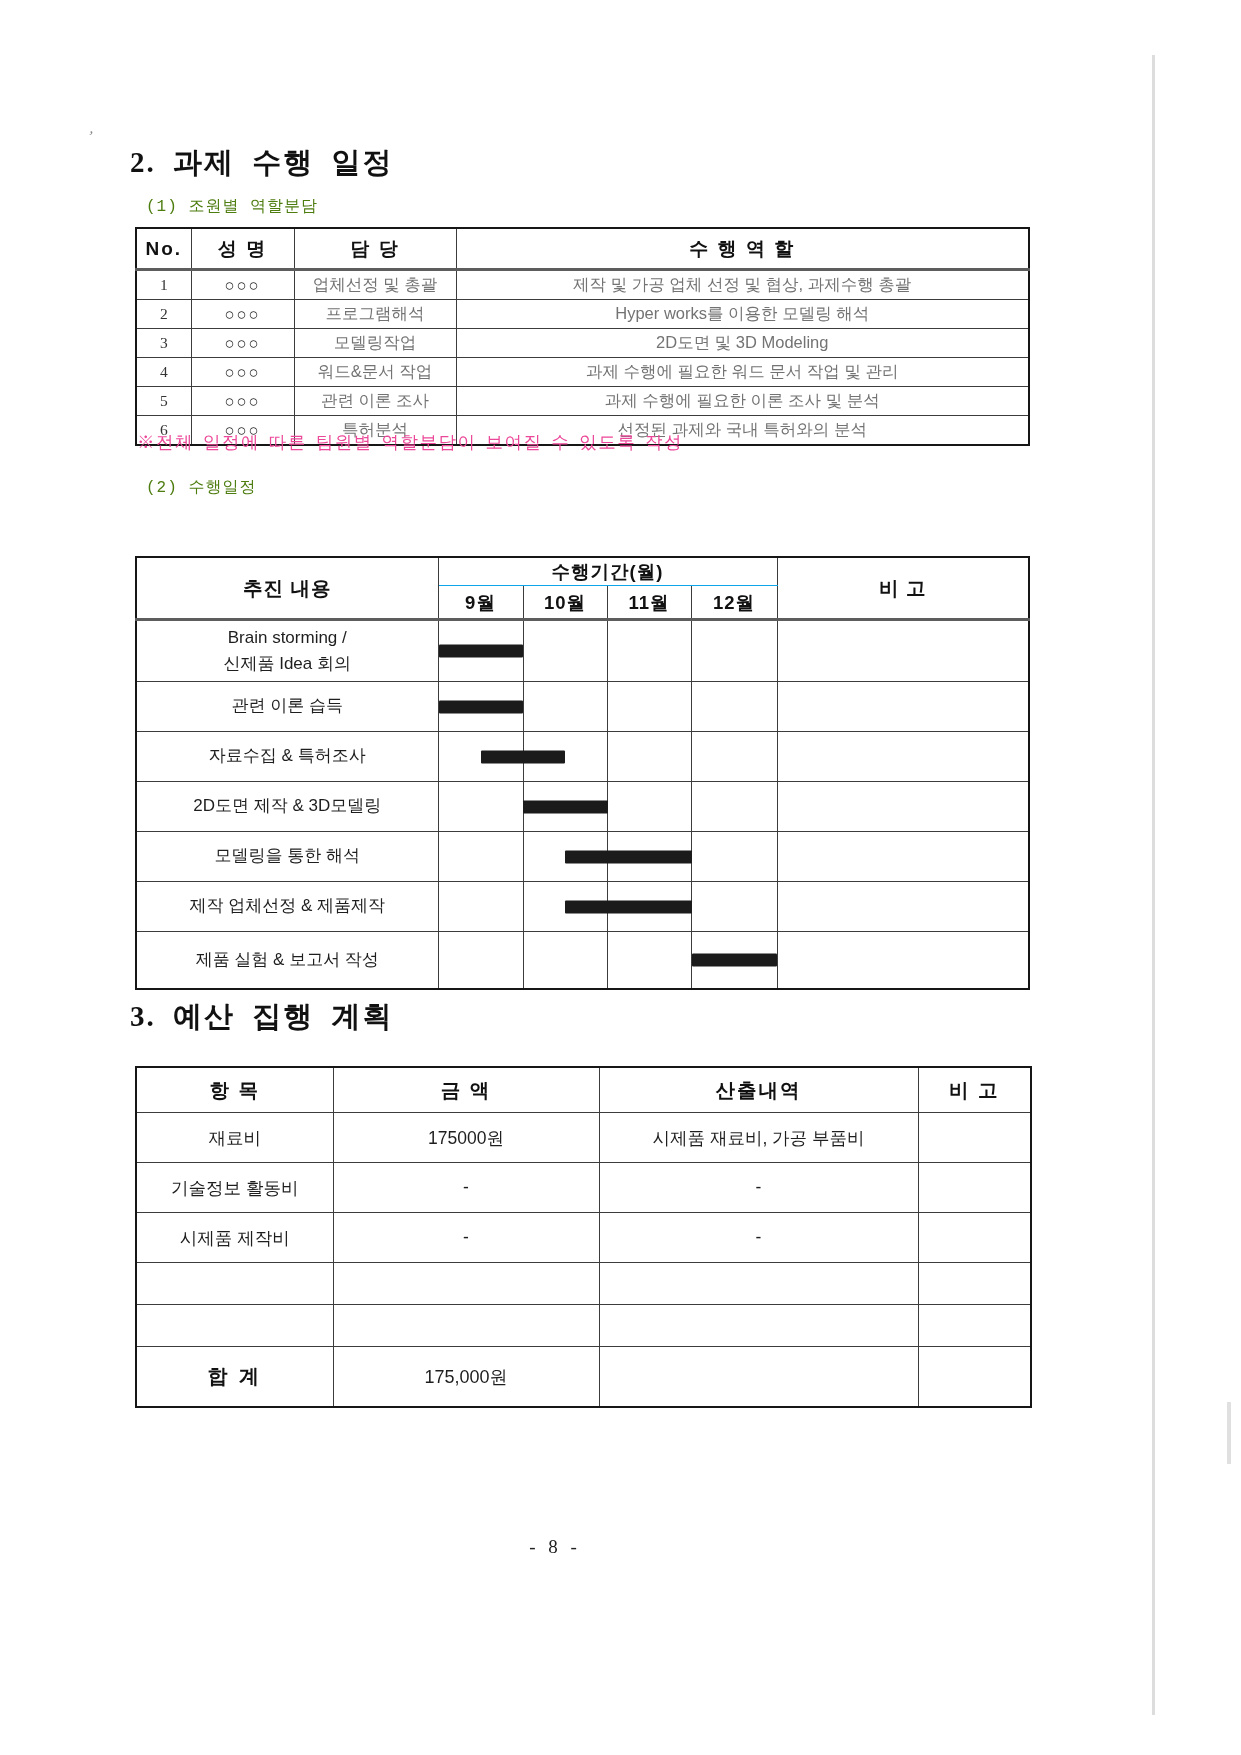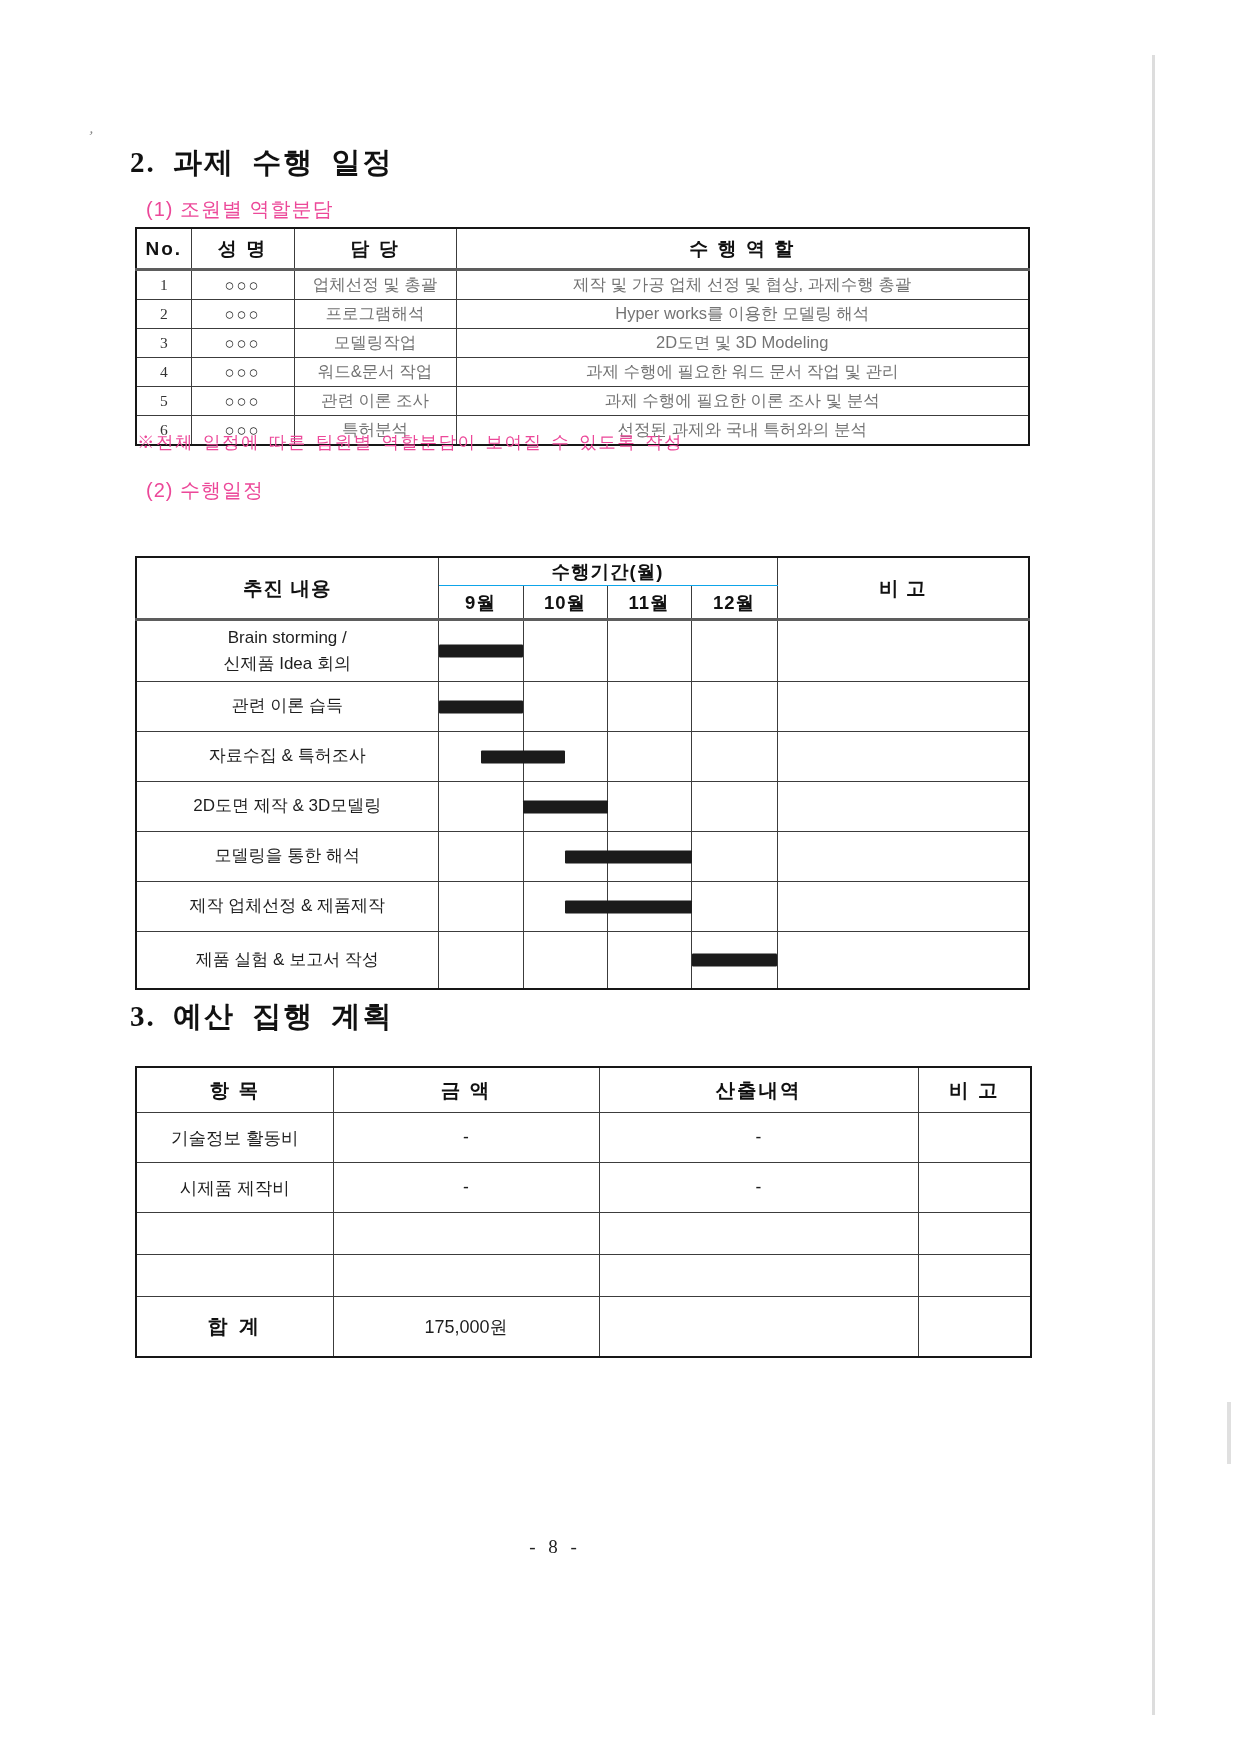--- a/index.html
+++ b/index.html
@@ -17,21 +17,21 @@
   .scan-tick{left:88px;top:128px;font-family:"Liberation Serif",serif;font-size:15px;color:#8a8a8a;transform:rotate(12deg);}
 
   
   .sec-title{
     font-family:"Liberation Serif", serif;font-weight:bold;font-size:29px;
     letter-spacing:2px;word-spacing:8px;color:#111;
   }
   .sec2-title{left:130px;top:124px;text-align:right;}
   .sec3-title{left:130px;top:978px;}
   .sub-label{
-    font-family:Liberation Sans, sans-serif;font-size:20px;color:#ec4899;letter-spacing:1px;
+    font-family:Liberation Mono, monospace;font-size:16px;color:#4d7c0f;letter-spacing:1px;
   }
   .roles-label{left:146px;top:196px;}
   .timeline-label{left:146px;top:477px;}
   .note-line{
     left:137px;top:430px;font-family:"Liberation Serif", serif;font-size:17.5px;
     color:#ec4899;letter-spacing:1.5px;word-spacing:3px;
   }
   .page-number{
     left:495px;top:1536px;width:120px;text-align:center;
     font-family:"Liberation Serif", serif;font-size:19px;color:#222;letter-spacing:4px;
@@ -264,20 +264,26 @@
   <thead>
     <tr>
       <th>항 목</th>
       <th>금 액</th>
       <th>산출내역</th>
       <th>비 고</th>
     </tr>
   </thead>
   <tbody id="budget-body">
       <tr>
+        <td class="c-item">재료비</td>
+        <td class="c-amount">175000원</td>
+        <td class="c-detail">시제품 재료비, 가공 부품비</td>
+        <td class="c-note"></td>
+      </tr>
+      <tr>
         <td class="c-item">기술정보 활동비</td>
         <td class="c-amount">-</td>
         <td class="c-detail">-</td>
         <td class="c-note"></td>
       </tr>
       <tr>
         <td class="c-item">시제품 제작비</td>
         <td class="c-amount">-</td>
         <td class="c-detail">-</td>
         <td class="c-note"></td>

